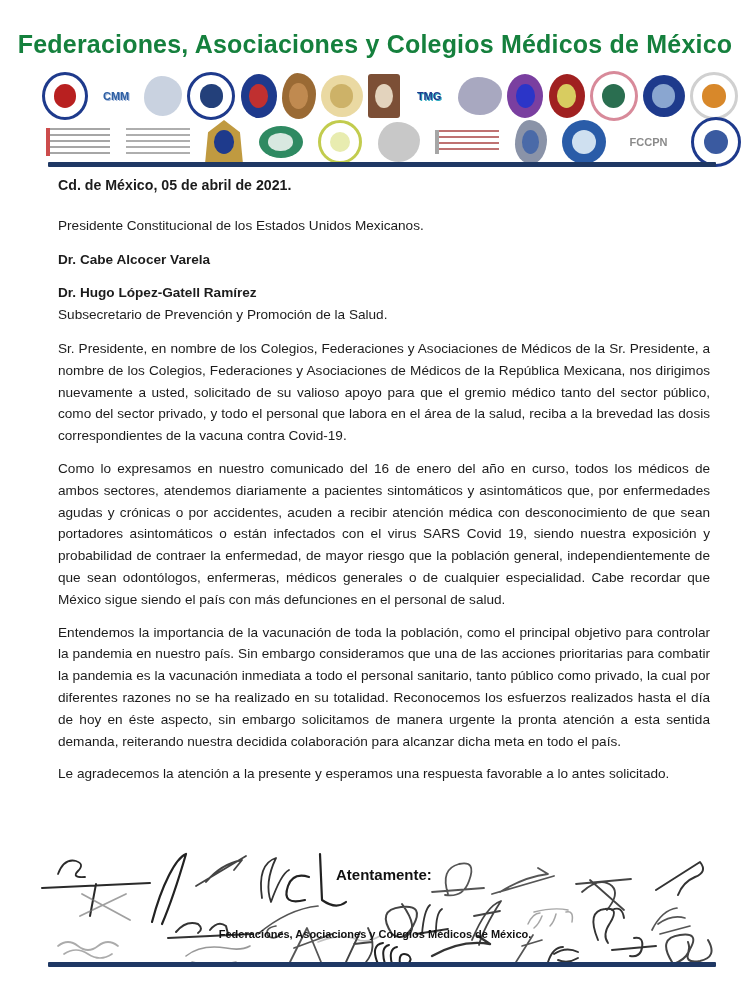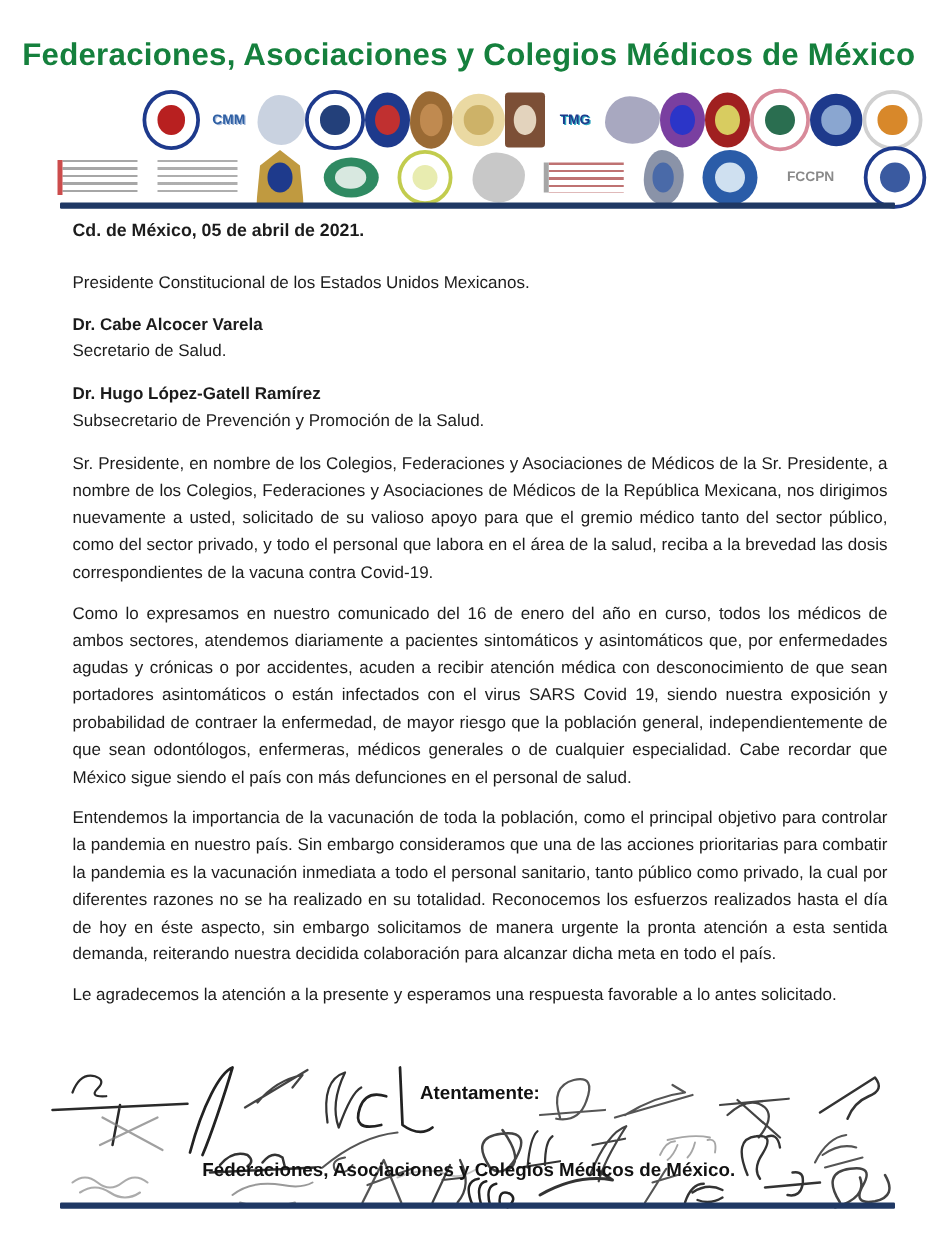--- a/index.html
+++ b/index.html
@@ -13,21 +13,21 @@
   }
   .title{
     position:absolute;top:30px;left:0;width:100%;
     text-align:center;font-size:25px;font-weight:700;
     color:#15803d;letter-spacing:.2px;
   }
   .logo-row{
     position:absolute;display:flex;align-items:center;
     justify-content:space-between;
   }
-  .logo-row.row1{top:72px;left:42px;right:12px;height:48px;justify-content:flex-end;}
+  .logo-row.row1{top:72px;left:42px;right:12px;height:48px;}
   .logo-row.row2{top:119px;left:46px;right:9px;height:46px;text-align:right;}
   .logo{
     display:inline-flex;align-items:center;justify-content:center;
     font-weight:700;font-size:11px;line-height:1;flex:0 0 auto;
   }
   .logo i{display:block;width:55%;height:55%;border-radius:50%;}
   .logo.disc,.logo.ring{border-radius:50%;}
   .logo.oval{border-radius:50%;}
   .logo.rect{border-radius:3px;}
   .logo.blob{border-radius:45% 55% 50% 50%/55% 45% 55% 45%;}
@@ -47,21 +47,21 @@
   .recipient .role{margin:0;}
   .body-par{margin:0 0 11px 0;text-align:justify;}
   .sig-zone{position:absolute;left:0;top:842px;width:750px;height:125px;}
   .sig-zone svg{position:absolute;left:0;top:0;}
   .closing{
     position:absolute;left:336px;top:24px;
     font-weight:700;font-size:15px;color:#111;
   }
   .footer-org{
     position:absolute;left:0;top:86px;width:100%;
-    text-align:center;font-weight:700;font-size:15px;color:#111;
+    text-align:center;font-weight:700;font-size:11px;color:#111;
   }
   .rule.bottom{top:120px;}
 </style>
 </head>
 <body>
 
 <div class="page">
 
   <div class="title">Federaciones, Asociaciones y Colegios Médicos de México</div>
 
@@ -133,21 +133,20 @@
   <div class="rule top"></div>
 
   <div class="content">
     <p class="date">Cd. de México, 05 de abril de 2021.</p>
 
     <div class="recipient">
       <p class="role">Presidente Constitucional de los Estados Unidos Mexicanos.</p>
     </div>
     <div class="recipient">
       <p class="name">Dr. Cabe Alcocer Varela</p>
-      <p class="role">Secretario de Salud.</p>
     </div>
     <div class="recipient">
       <p class="name">Dr. Hugo López-Gatell Ramírez</p>
       <p class="role">Subsecretario de Prevención y Promoción de la Salud.</p>
     </div>
 
     <p class="body-par">Sr. Presidente, en nombre de los Colegios, Federaciones y Asociaciones de Médicos de la Sr. Presidente, a nombre de los Colegios, Federaciones y Asociaciones de Médicos de la República Mexicana, nos dirigimos nuevamente a usted, solicitado de su valioso apoyo para que el gremio médico tanto del sector público, como del sector privado, y todo el personal que labora en el área de la salud, reciba a la brevedad las dosis correspondientes de la vacuna contra Covid-19.</p>
     <p class="body-par">Como lo expresamos en nuestro comunicado del 16 de enero del año en curso, todos los médicos de ambos sectores, atendemos diariamente a pacientes sintomáticos y asintomáticos que, por enfermedades agudas y crónicas o por accidentes, acuden a recibir atención médica con desconocimiento de que sean portadores asintomáticos o están infectados con el virus SARS Covid 19, siendo nuestra exposición y probabilidad de contraer la enfermedad, de mayor riesgo que la población general, independientemente de que sean odontólogos, enfermeras, médicos generales o de cualquier especialidad. Cabe recordar que México sigue siendo el país con más defunciones en el personal de salud.</p>
     <p class="body-par">Entendemos la importancia de la vacunación de toda la población, como el principal objetivo para controlar la pandemia en nuestro país. Sin embargo consideramos que una de las acciones prioritarias para combatir la pandemia es la vacunación inmediata a todo el personal sanitario, tanto público como privado, la cual por diferentes razones no se ha realizado en su totalidad. Reconocemos los esfuerzos realizados hasta el día de hoy en éste aspecto, sin embargo solicitamos de manera urgente la pronta atención a esta sentida demanda, reiterando nuestra decidida colaboración para alcanzar dicha meta en todo el país.</p>
     <p class="body-par">Le agradecemos la atención a la presente y esperamos una respuesta favorable a lo antes solicitado.</p>

